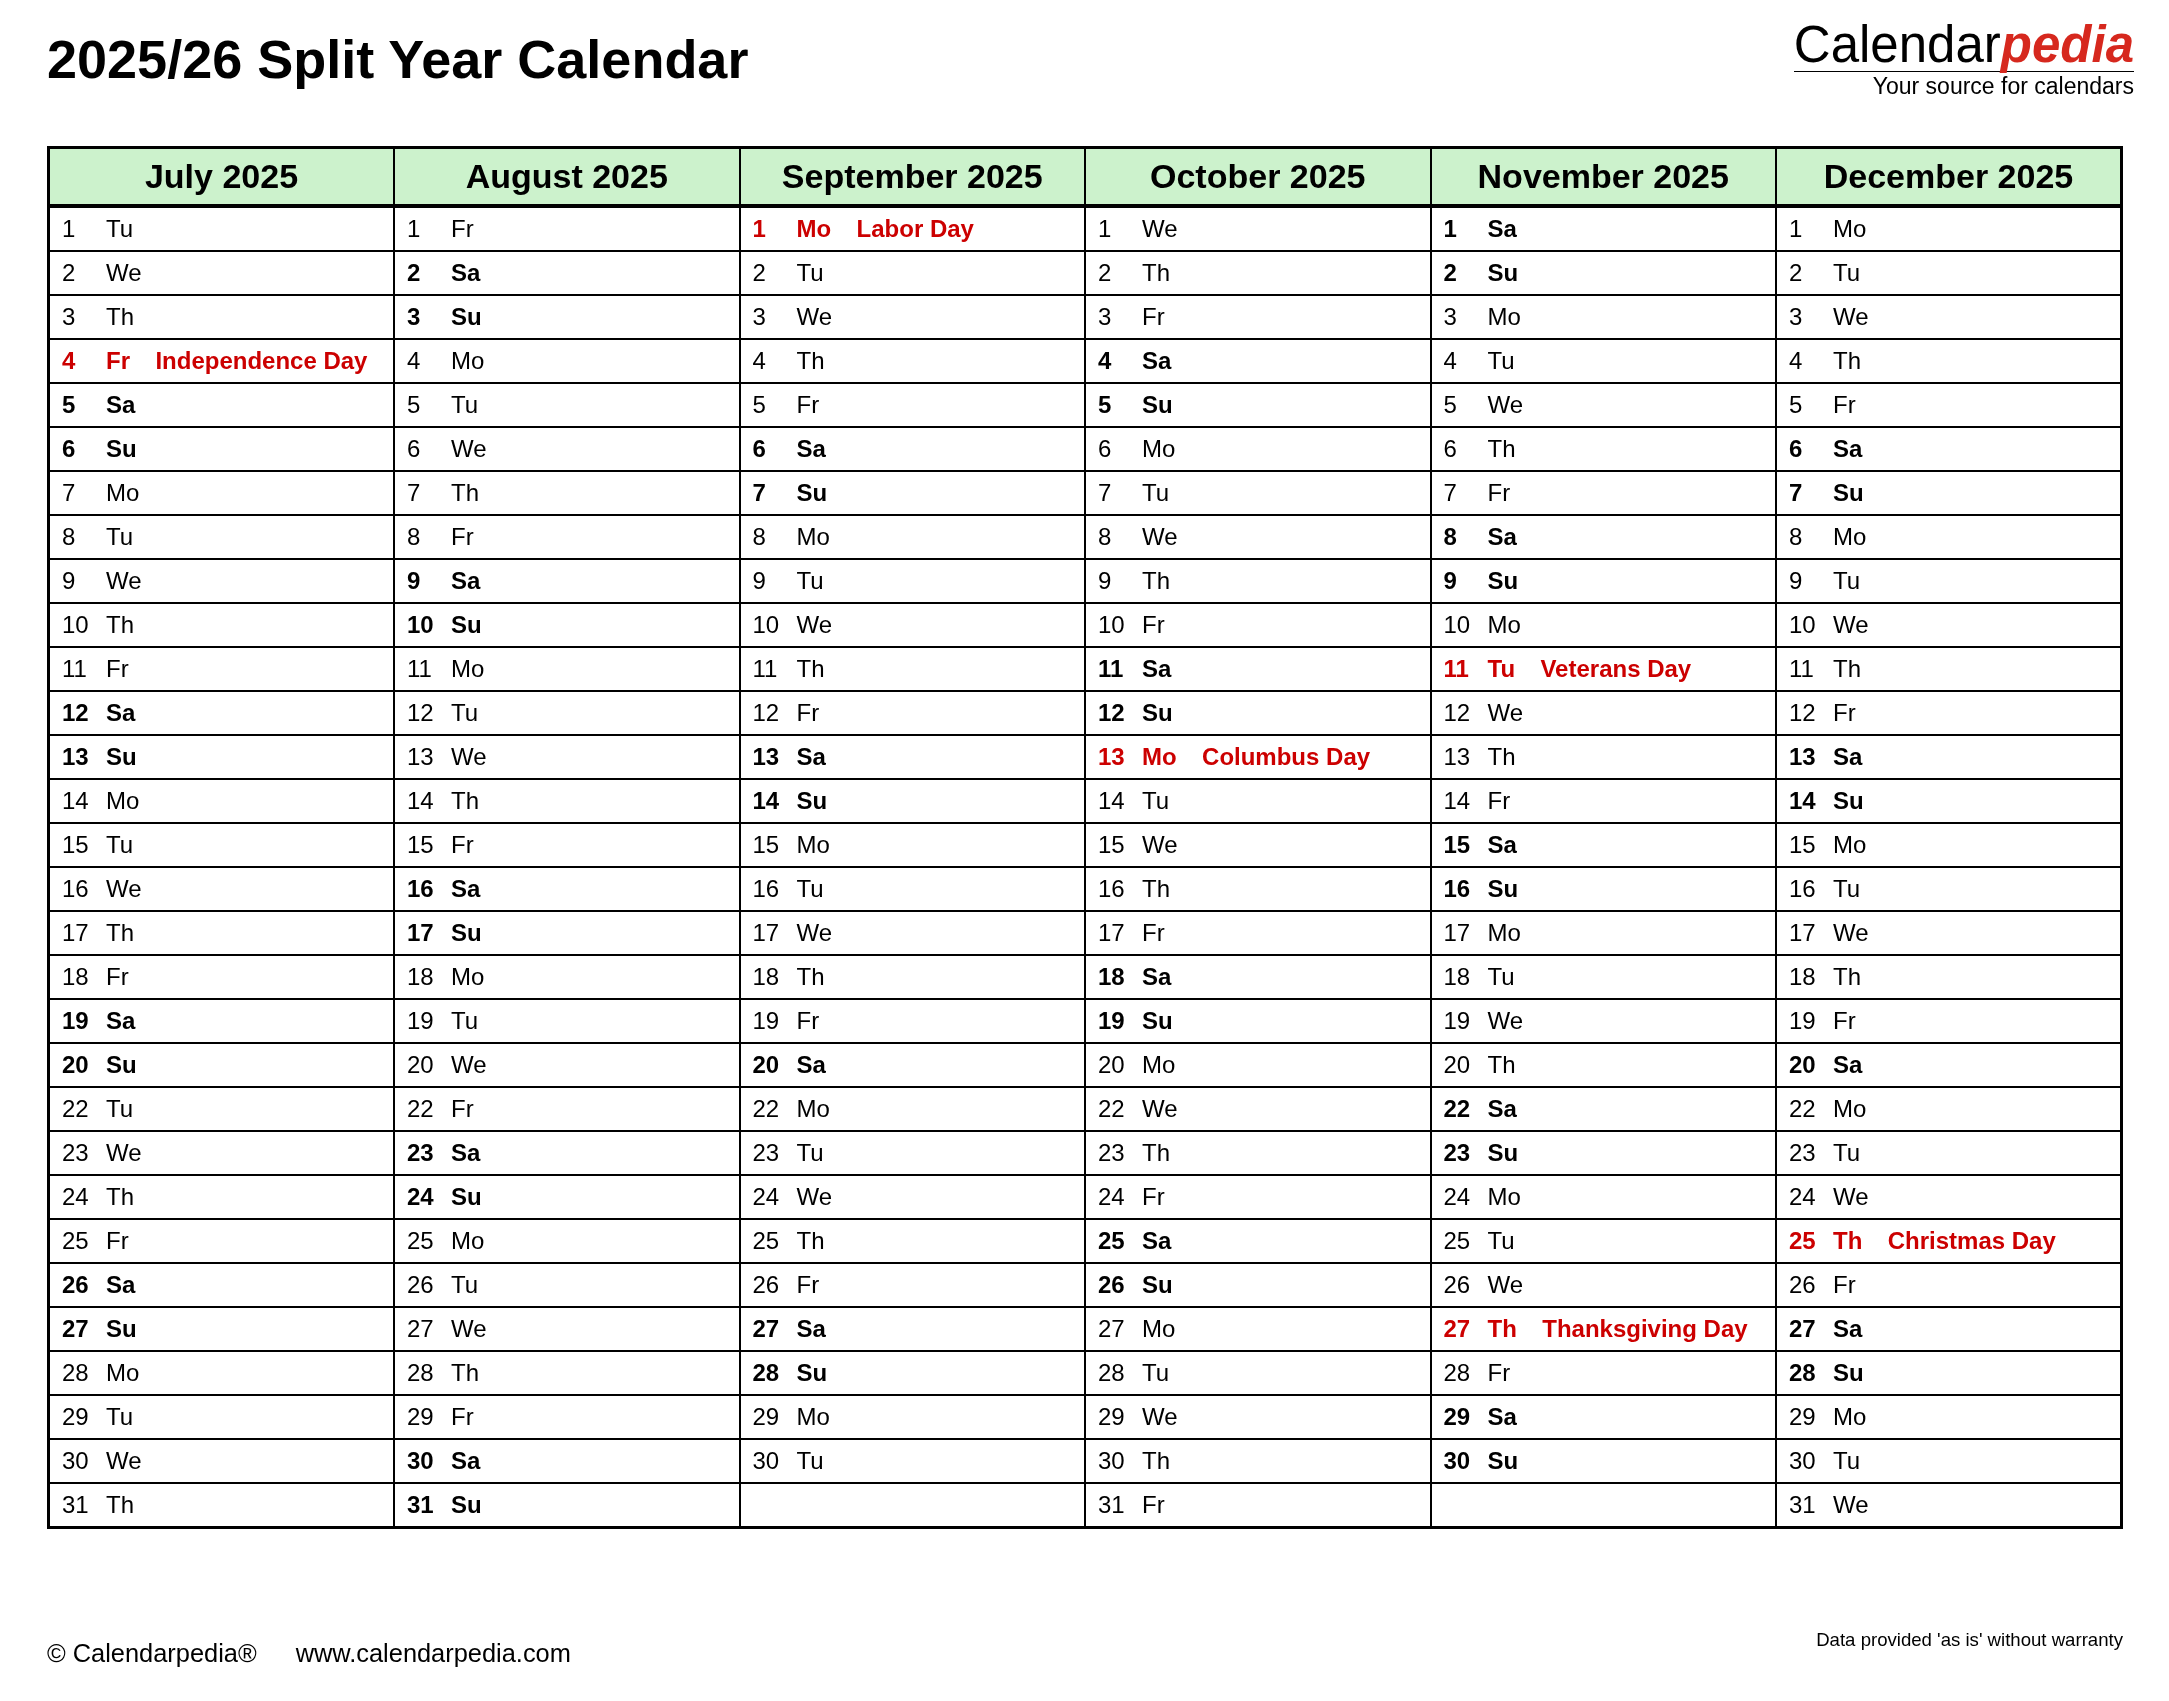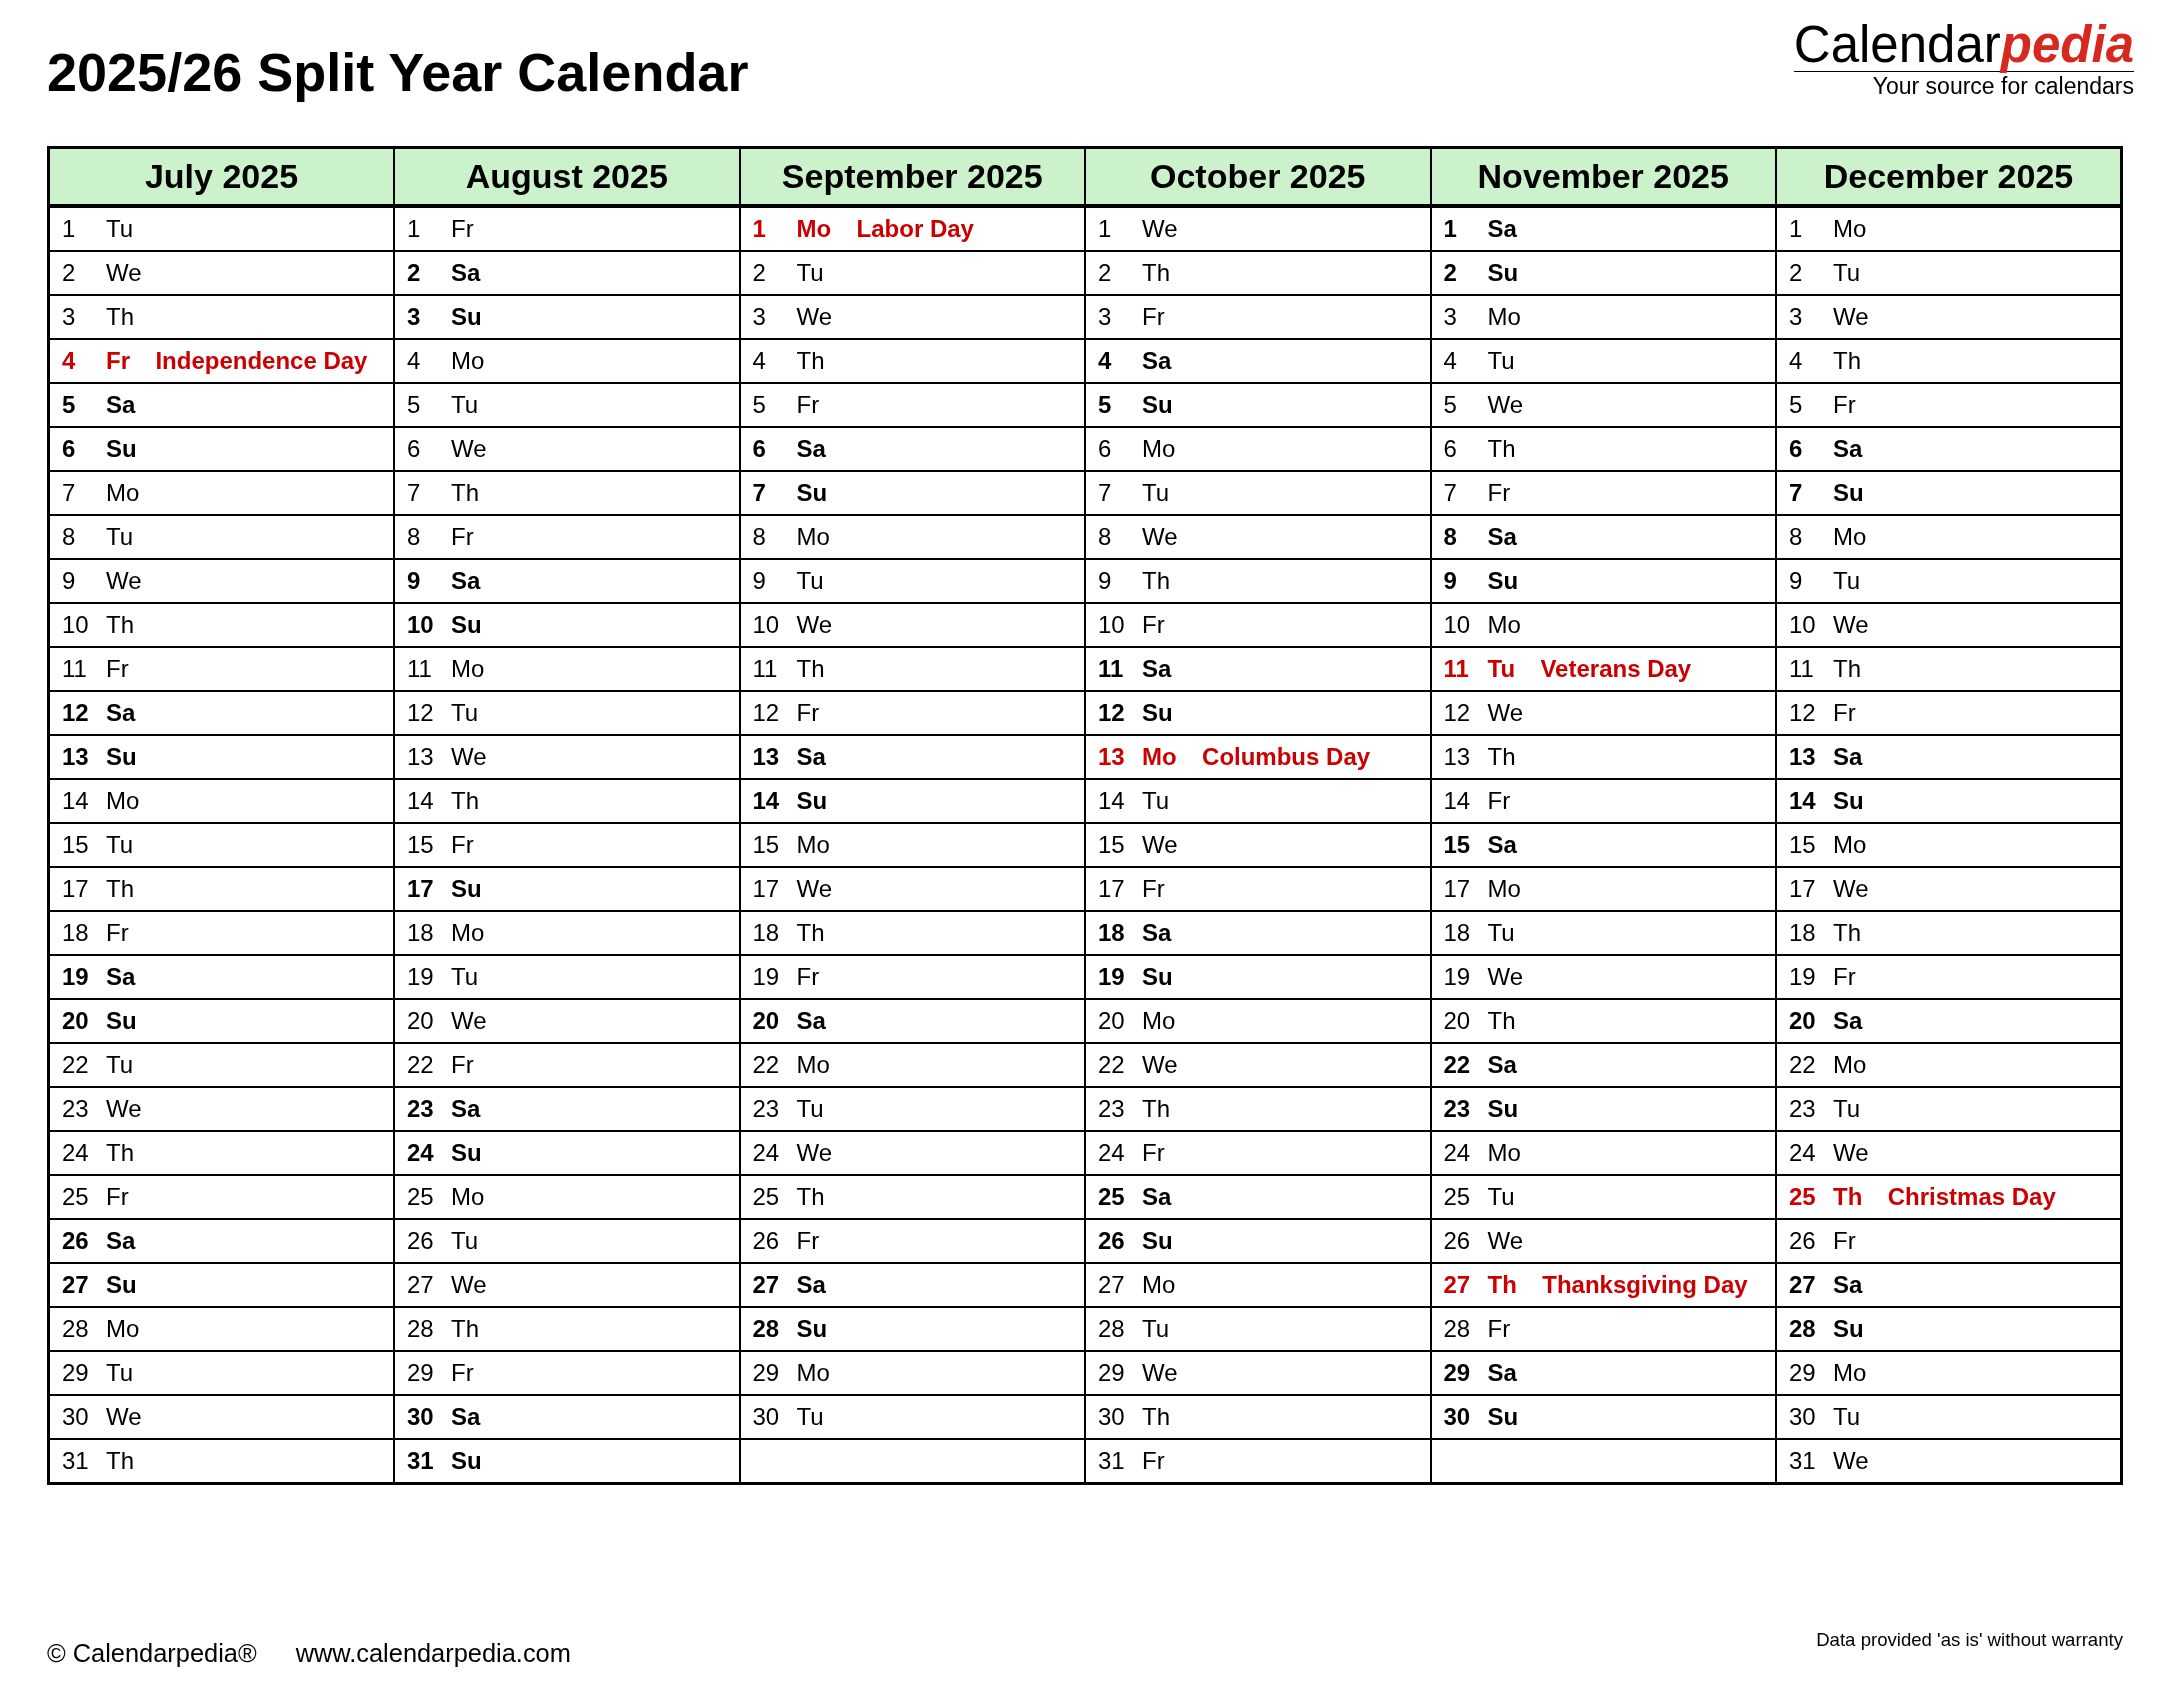--- a/index.html
+++ b/index.html
@@ -7,21 +7,21 @@
     position:relative;
     width:2170px; height:1702px;
     background:#ffffff;
     font-family:"Liberation Sans","DejaVu Sans",sans-serif;
     color:#000;
     overflow:hidden;
   }
   
   .topbar {
     position:absolute; top:18.6px; left:47px; right:36px;
-    display:flex; justify-content:space-between; align-items:flex-end;
+    display:flex; justify-content:space-between; align-items:center;
   }
   .page-title {
     margin:0; font-size:54px; font-weight:bold; letter-spacing:0px; line-height:1.05;
   }
   .logo-block { text-align:right; }
   .logo-word { font-size:51px; line-height:1.0; white-space:nowrap; }
   .logo-part1 { color:#000; font-weight:400; }
   .logo-part2 { color:#d6281e; font-weight:bold; font-style:italic; }
   .logo-tagline {
     font-size:23px; line-height:1.25; margin-top:1.7px;
@@ -209,20 +209,28 @@
         </tr>
         <tr>
           <td><span class="num">15</span><span class="wd">Tu</span></td>
           <td><span class="num">15</span><span class="wd">Fr</span></td>
           <td><span class="num">15</span><span class="wd">Mo</span></td>
           <td><span class="num">15</span><span class="wd">We</span></td>
           <td class="sat"><span class="num">15</span><span class="wd">Sa</span></td>
           <td><span class="num">15</span><span class="wd">Mo</span></td>
         </tr>
         <tr>
+          <td><span class="num">16</span><span class="wd">We</span></td>
+          <td class="sat"><span class="num">16</span><span class="wd">Sa</span></td>
+          <td><span class="num">16</span><span class="wd">Tu</span></td>
+          <td><span class="num">16</span><span class="wd">Th</span></td>
+          <td class="sun"><span class="num">16</span><span class="wd">Su</span></td>
+          <td><span class="num">16</span><span class="wd">Tu</span></td>
+        </tr>
+        <tr>
           <td><span class="num">17</span><span class="wd">Th</span></td>
           <td class="sun"><span class="num">17</span><span class="wd">Su</span></td>
           <td><span class="num">17</span><span class="wd">We</span></td>
           <td><span class="num">17</span><span class="wd">Fr</span></td>
           <td><span class="num">17</span><span class="wd">Mo</span></td>
           <td><span class="num">17</span><span class="wd">We</span></td>
         </tr>
         <tr>
           <td><span class="num">18</span><span class="wd">Fr</span></td>
           <td><span class="num">18</span><span class="wd">Mo</span></td>

